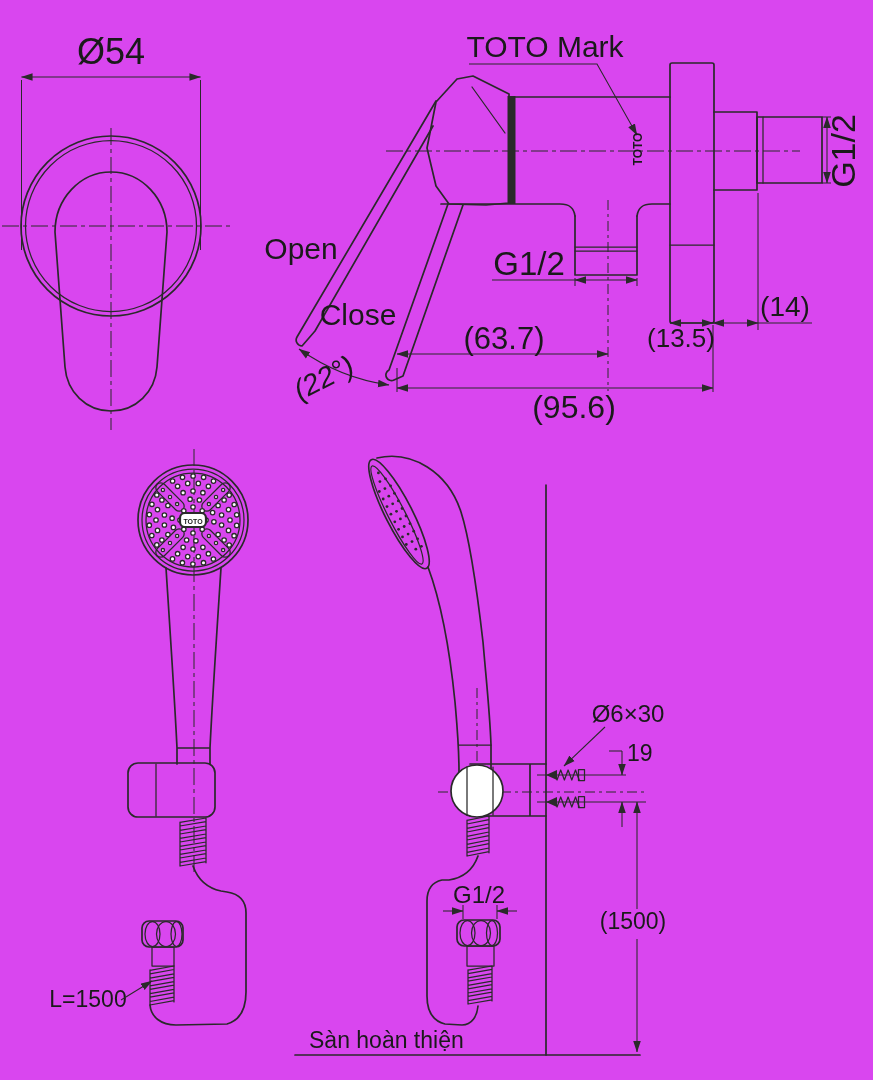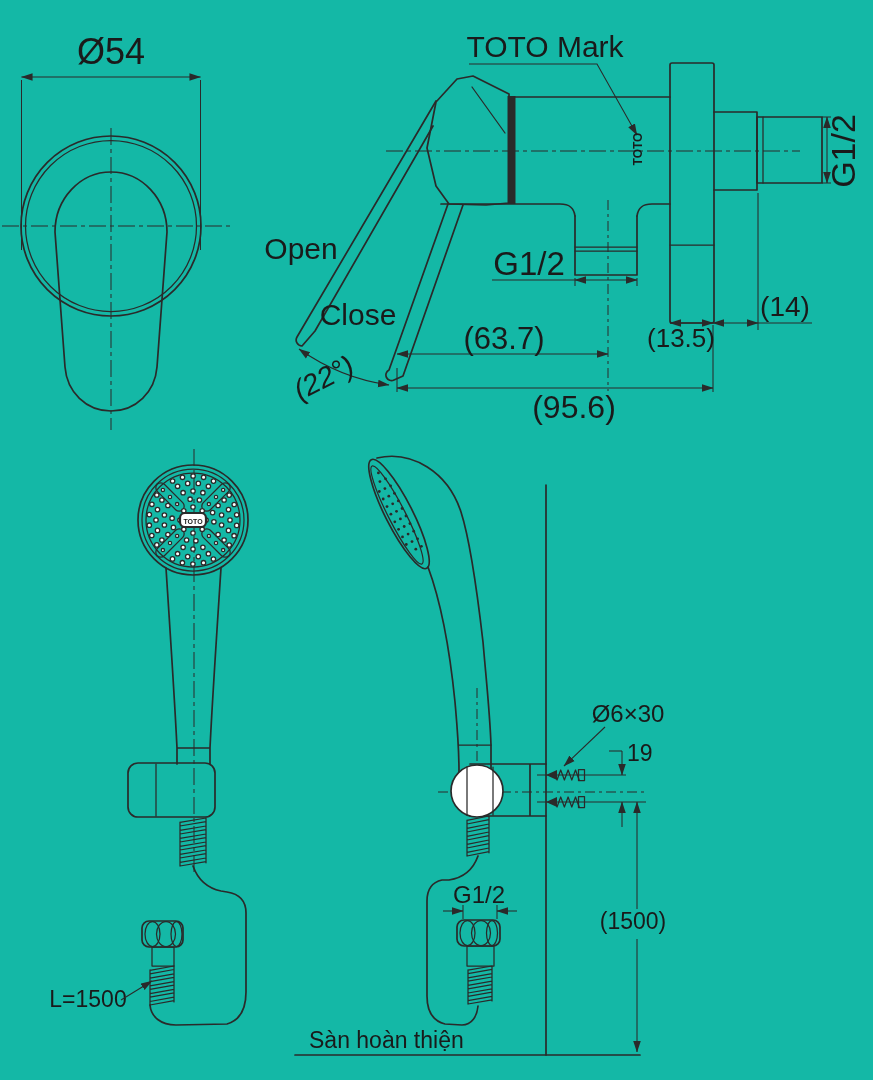--- a/index.html
+++ b/index.html
@@ -1,16 +1,16 @@
 <!DOCTYPE html>
 <html><head>
 <meta charset="utf-8">
 <style>
   html,body{margin:0;padding:0;background:#ffffff;}
-  .stage{width:873px;height:1080px;position:relative;background:#14b8a6;overflow:hidden;}
+  .stage{width:873px;height:1080px;position:relative;background:#d946ef;overflow:hidden;}
   svg{display:block;}
   .o{stroke:#2a2a2a;stroke-width:1.7;fill:none;stroke-linejoin:round;stroke-linecap:round;}
   .o2{stroke:#2a2a2a;stroke-width:1.25;fill:none;stroke-linejoin:round;stroke-linecap:round;}
   .d{stroke:#2a2a2a;stroke-width:1.05;fill:none;}
   .cl{stroke:#2a2a2a;stroke-width:1;fill:none;stroke-dasharray:17 4 4 4;}
   .cl2{stroke:#2a2a2a;stroke-width:1;fill:none;stroke-dasharray:10 4 3 4;}
   .dot{fill:#ffffff;stroke:#2a2a2a;stroke-width:1.3;}
   .fill{fill:#2a2a2a;stroke:none;}
   .t{font-family:"Liberation Sans","DejaVu Sans",sans-serif;fill:#1a1a1a;}
 </style>

